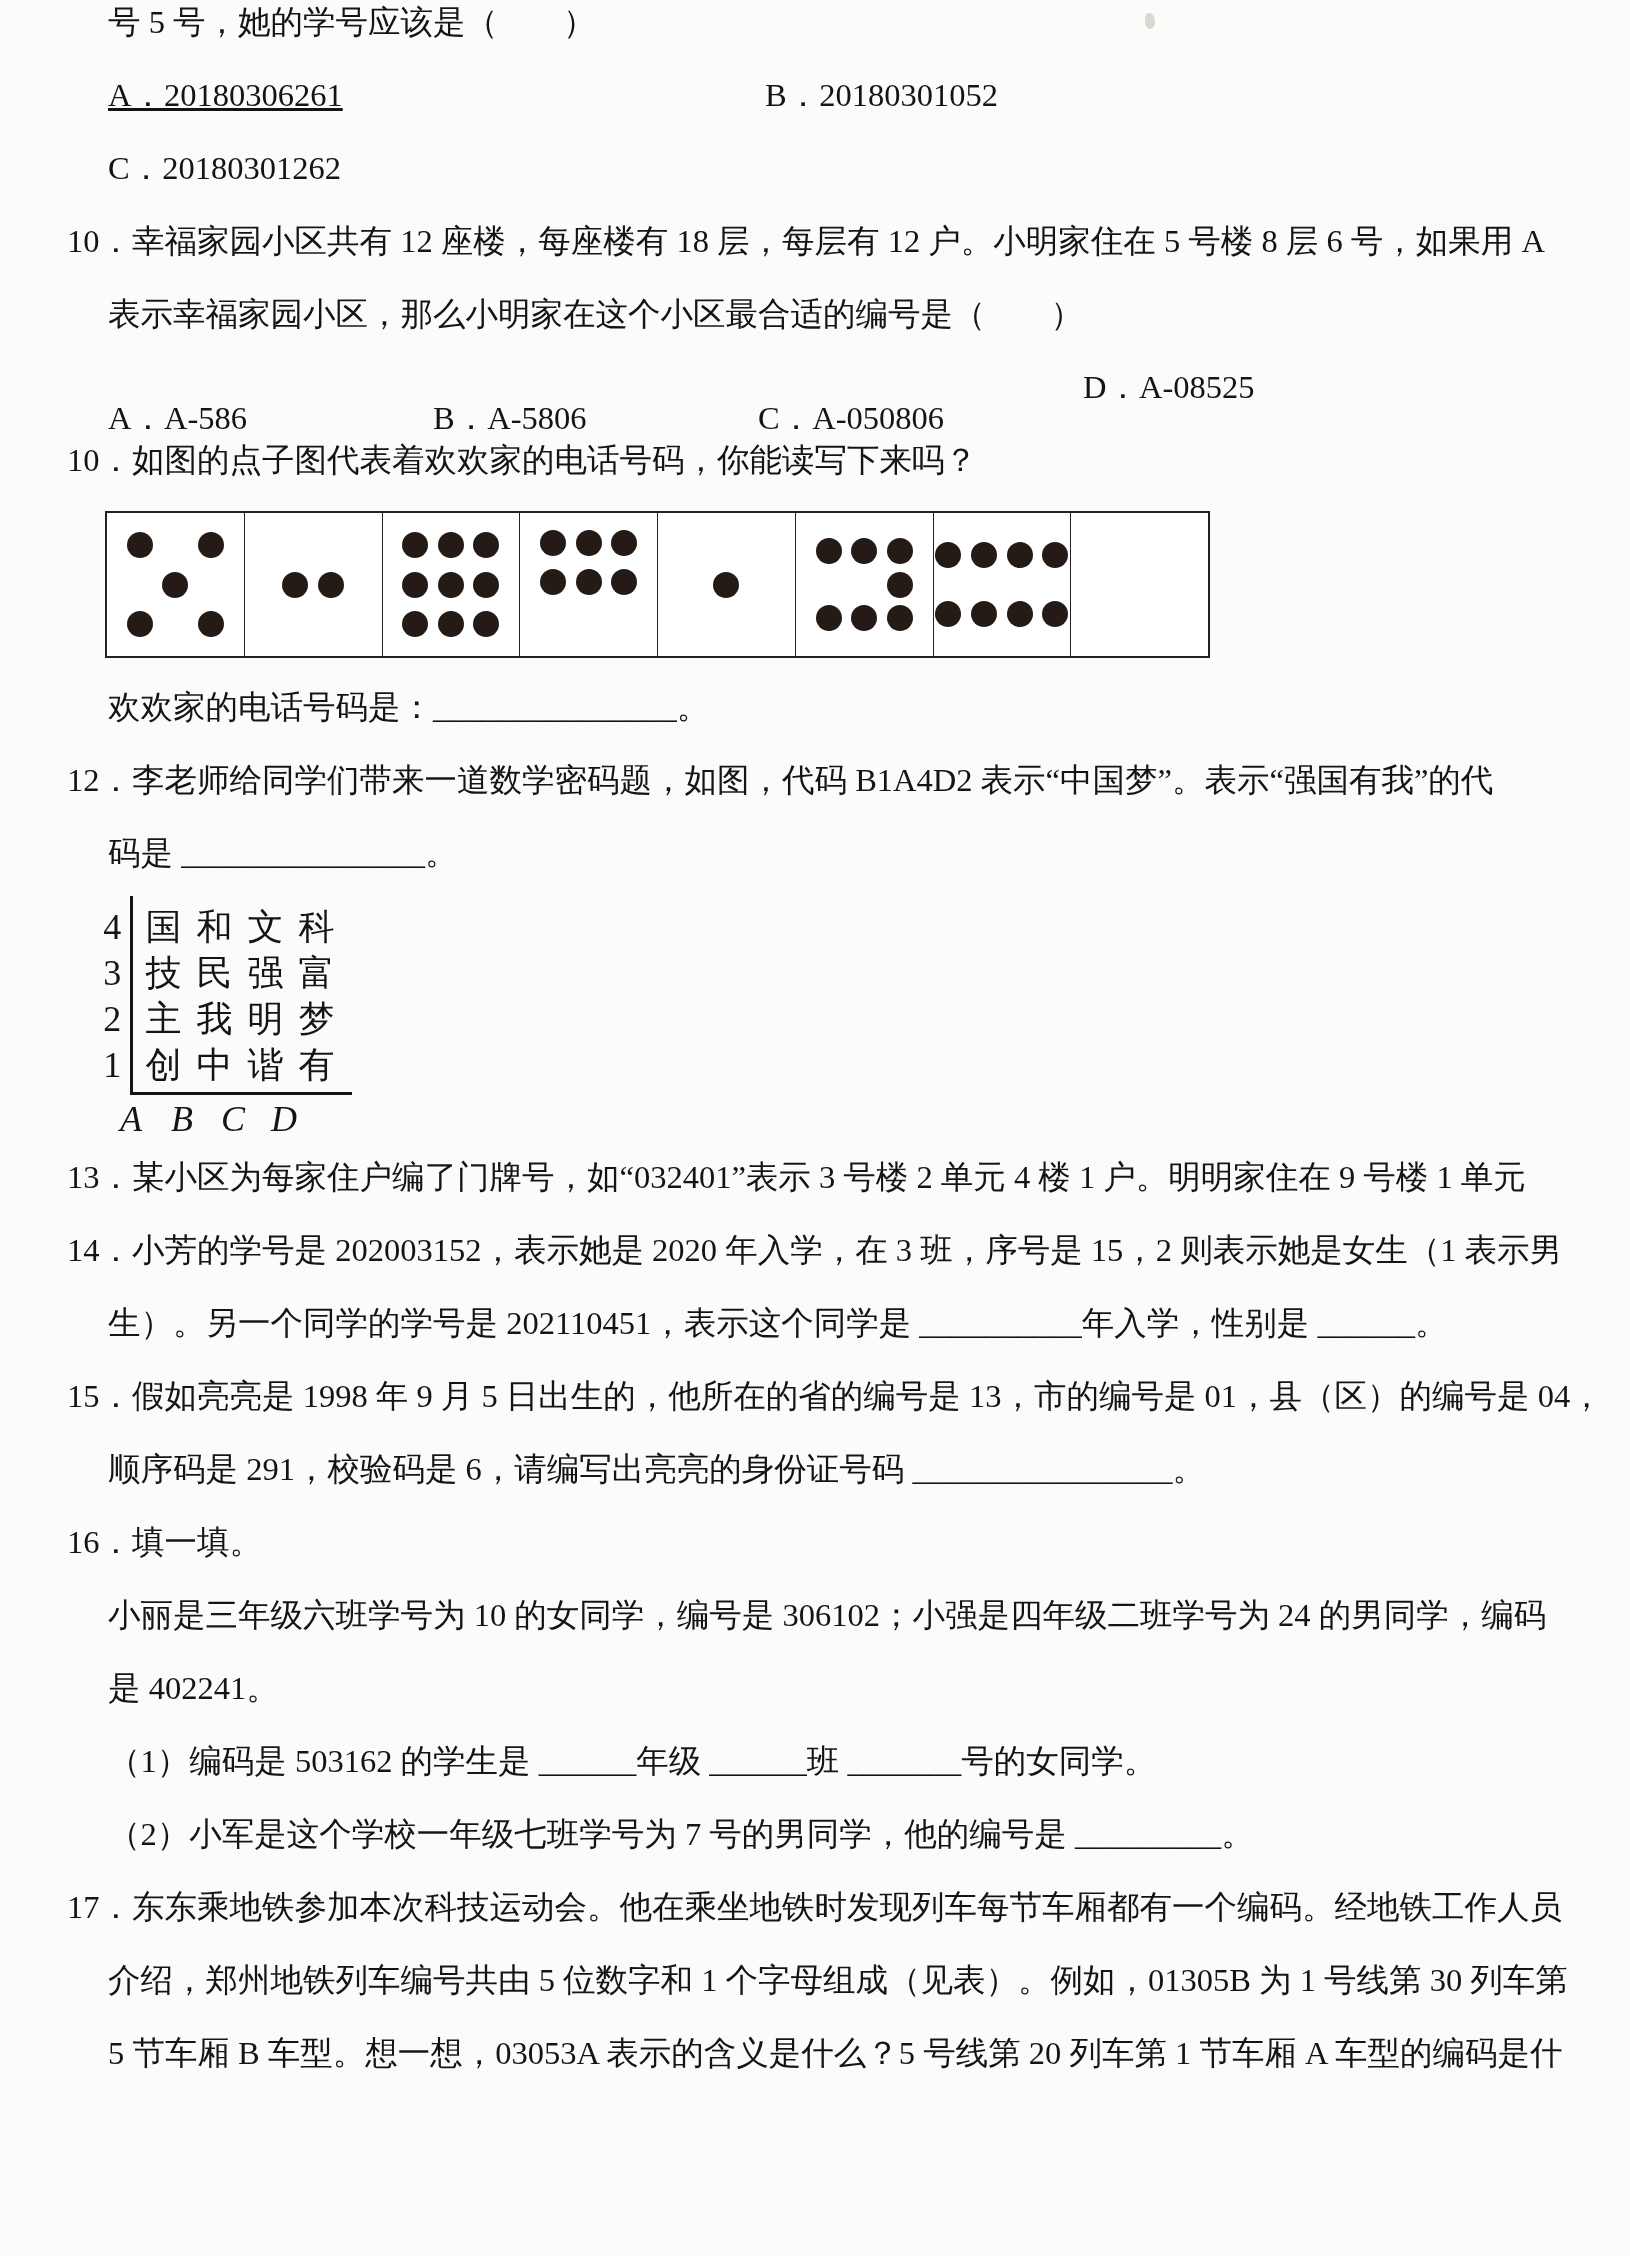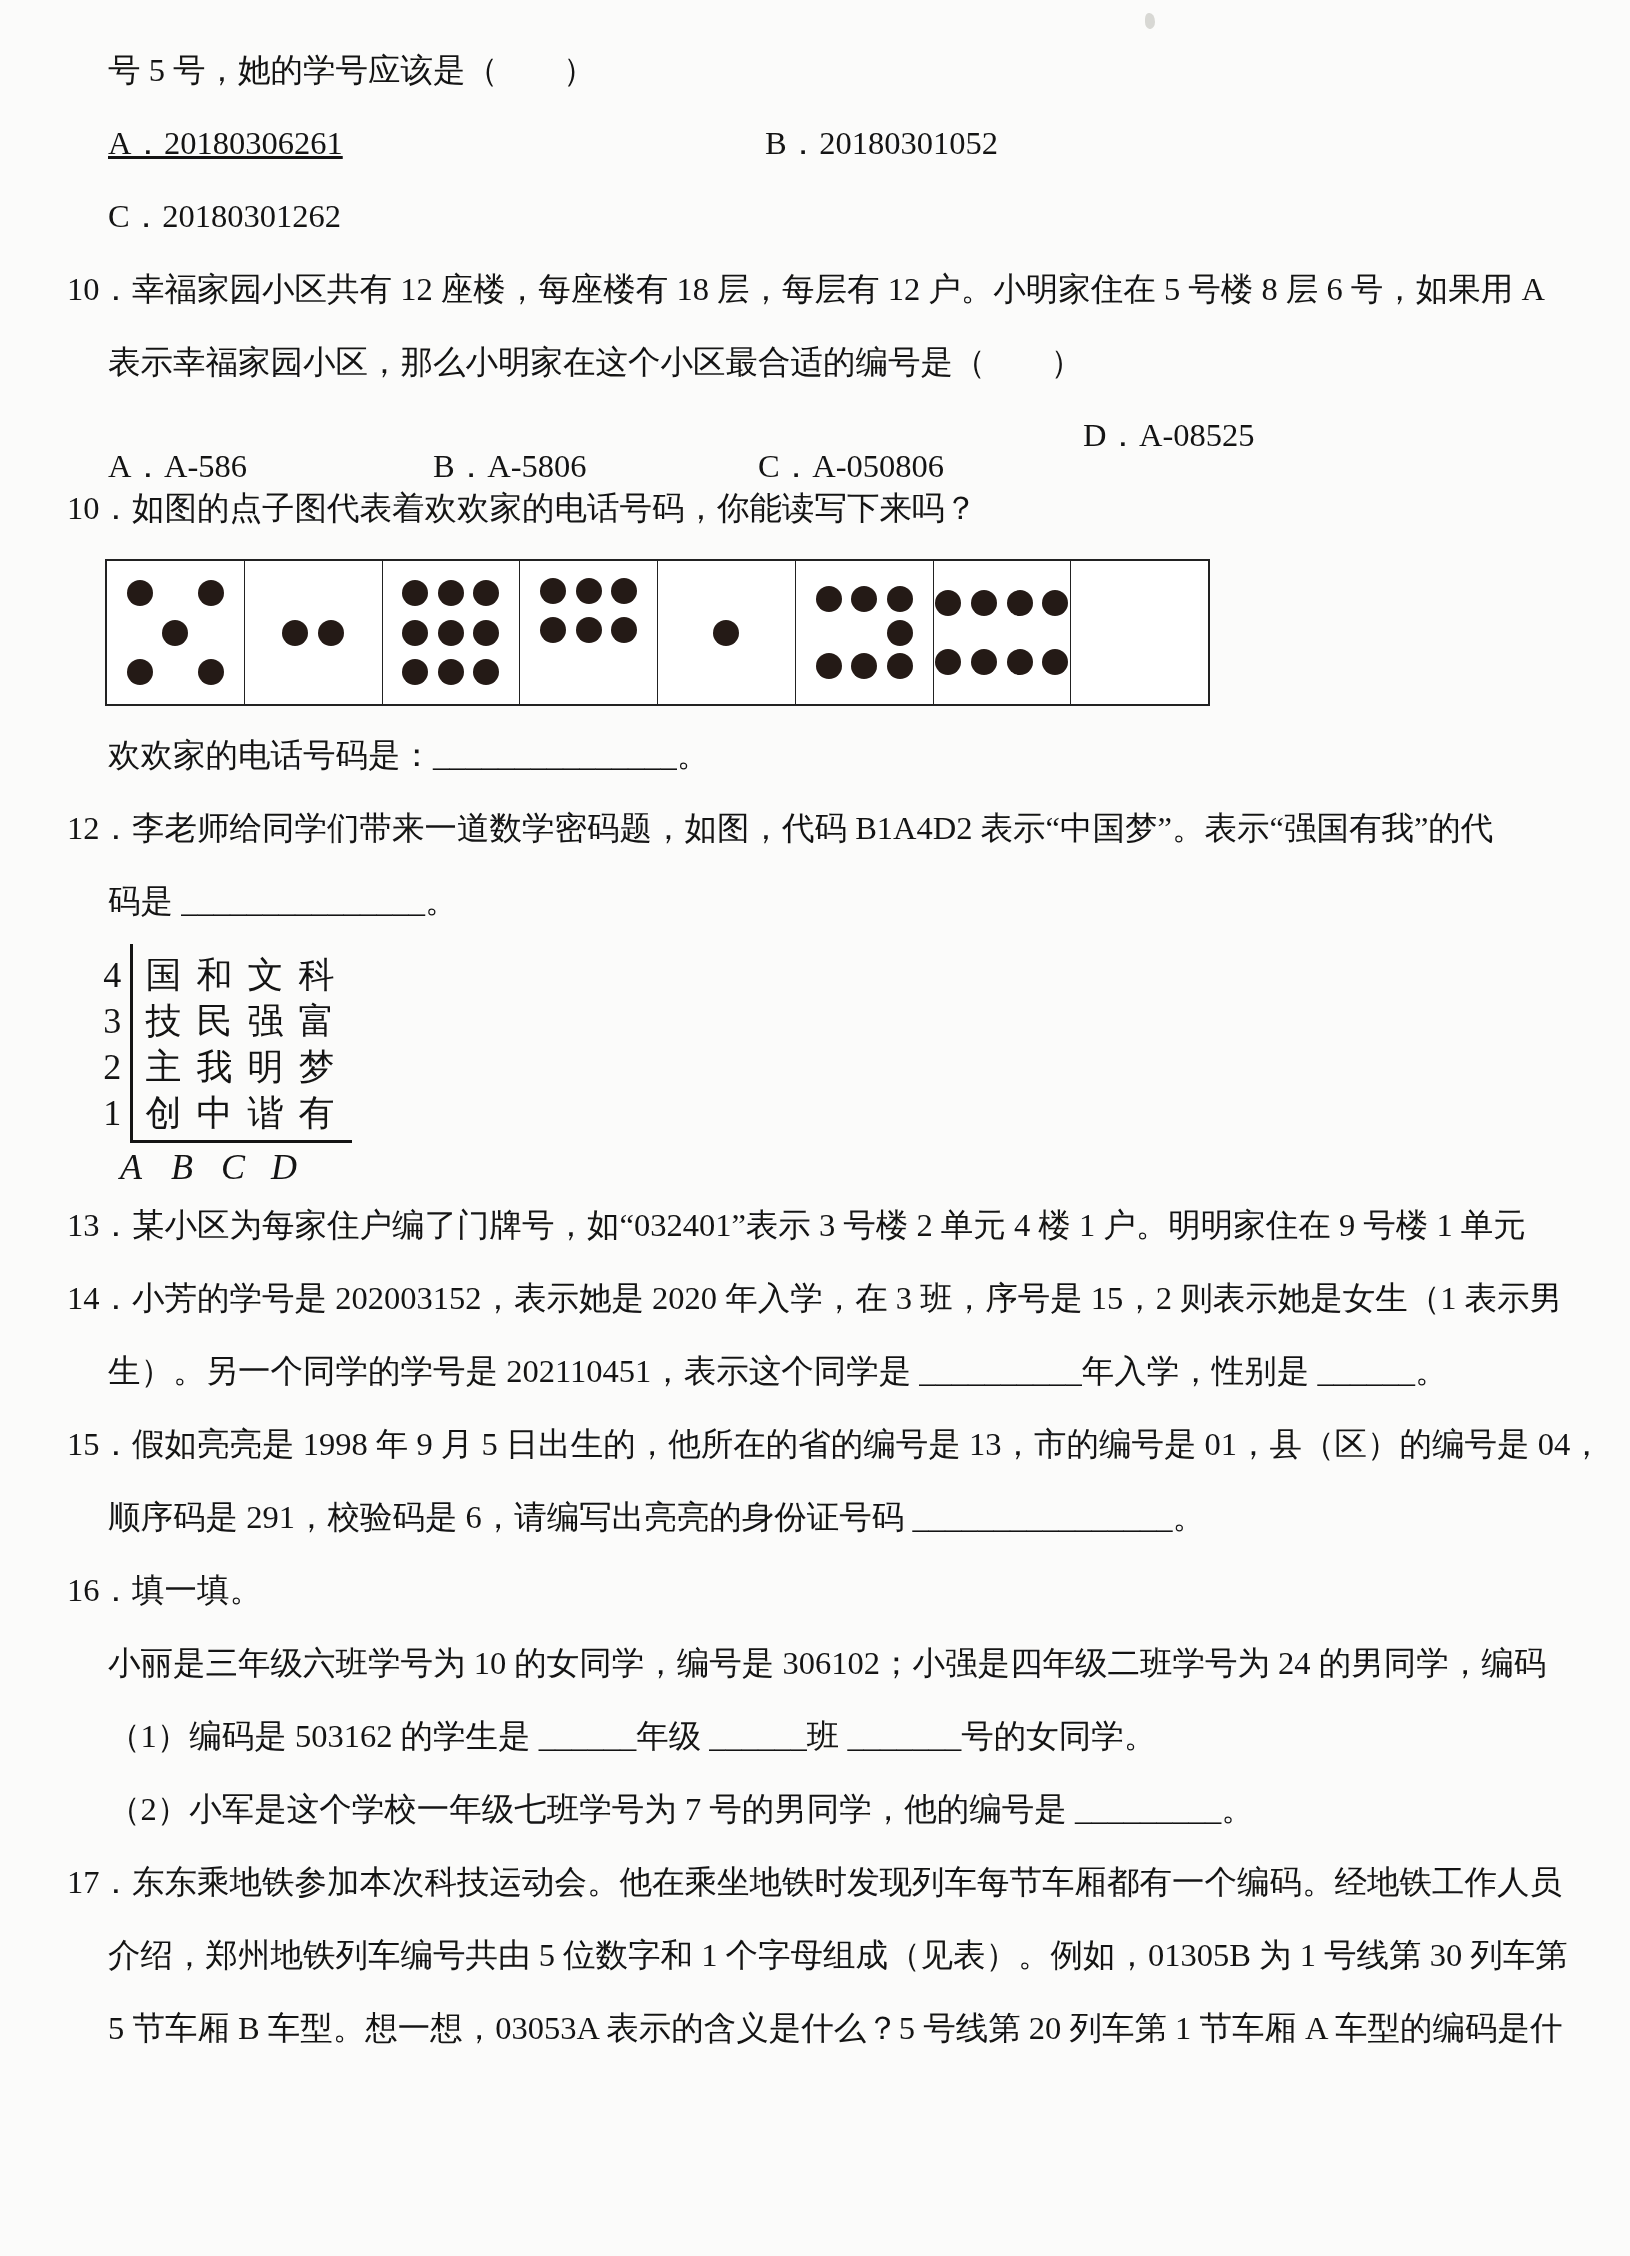--- a/index.html
+++ b/index.html
@@ -8,21 +8,20 @@
     width: 1631px;
     height: 2257px;
     overflow: hidden;
     background: #fbfbfa;
   }
   .page {
     position: relative;
     width: 1631px;
     height: 2257px;
     box-sizing: border-box;
-    padding-top: 48px;
     font-family: "Liberation Serif", "DejaVu Serif", serif;
     font-size: 32.5px;
     color: #141414;
   }
   .ln {
     height: 44px;
     line-height: 44px;
     margin-bottom: 29px;
     white-space: nowrap;
   }
@@ -280,20 +279,21 @@
   <div class="ln num-ln">13．某小区为每家住户编了门牌号，如“032401”表示 3 号楼 2 单元 4 楼 1 户。明明家住在 9 号楼 1 单元</div>
 
   <div class="ln num-ln">14．小芳的学号是 202003152，表示她是 2020 年入学，在 3 班，序号是 15，2 则表示她是女生（1 表示男</div>
   <div class="ln ind-ln">生）。另一个同学的学号是 202110451，表示这个同学是 __________年入学，性别是 ______。</div>
 
   <div class="ln num-ln">15．假如亮亮是 1998 年 9 月 5 日出生的，他所在的省的编号是 13，市的编号是 01，县（区）的编号是 04，</div>
   <div class="ln ind-ln">顺序码是 291，校验码是 6，请编写出亮亮的身份证号码 ________________。</div>
 
   <div class="ln num-ln">16．填一填。</div>
   <div class="ln ind-ln">小丽是三年级六班学号为 10 的女同学，编号是 306102；小强是四年级二班学号为 24 的男同学，编码</div>
+  <div class="ln ind-ln">是 402241。</div>
   <div class="ln ind-ln">（1）编码是 503162 的学生是 ______年级 ______班 _______号的女同学。</div>
   <div class="ln ind-ln">（2）小军是这个学校一年级七班学号为 7 号的男同学，他的编号是 _________。</div>
 
   <div class="ln num-ln">17．东东乘地铁参加本次科技运动会。他在乘坐地铁时发现列车每节车厢都有一个编码。经地铁工作人员</div>
   <div class="ln ind-ln">介绍，郑州地铁列车编号共由 5 位数字和 1 个字母组成（见表）。例如，01305B 为 1 号线第 30 列车第</div>
   <div class="ln ind-ln">5 节车厢 B 车型。想一想，03053A 表示的含义是什么？5 号线第 20 列车第 1 节车厢 A 车型的编码是什</div>
 </div>
 
 
 </body></html>

